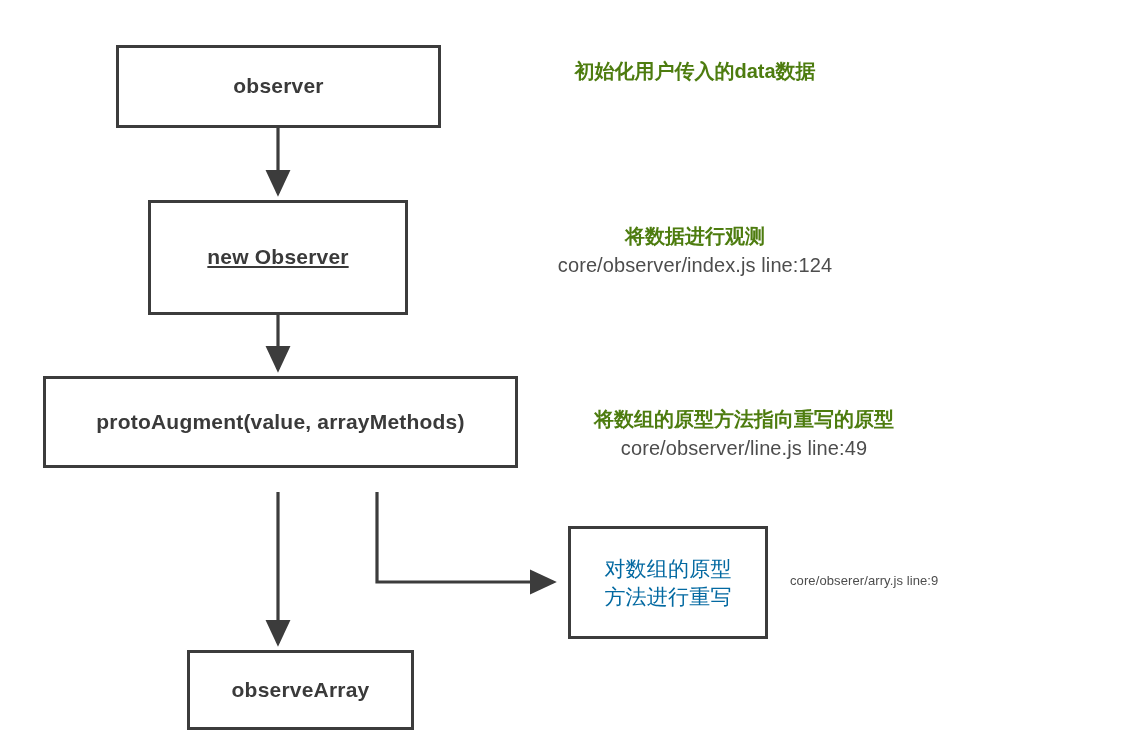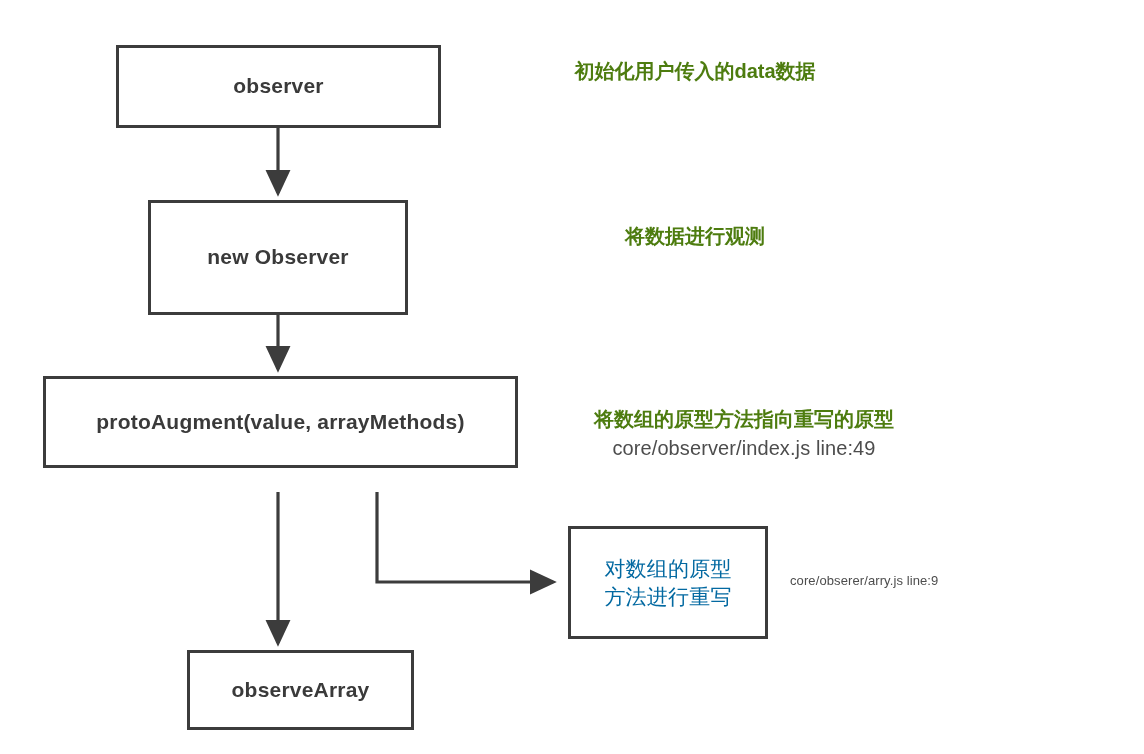--- a/index.html
+++ b/index.html
@@ -102,21 +102,21 @@
 
     <g>
       <path d="M377,492 L377,582 L553,582" stroke="#3c3c3c" stroke-width="3.2" fill="none" stroke-linejoin="miter" marker-end="url(#arrowhead)"></path>
     </g>
   </svg>
 
   <div class="node" style="left:116px; top:45px; width:325px; height:83px;">
     <span class="node-label">observer</span>
   </div>
 
-  <div class="node" style="left:148px; top:200px; width:260px; height:115px;">
+  <div class="node" style="left:148px; top:200px; width:260px; height:115px;text-decoration:underline;">
     <span class="node-label">new Observer</span>
   </div>
 
   <div class="node" style="left:43px; top:376px; width:475px; height:92px;">
     <span class="node-label">protoAugment(value, arrayMethods)</span>
   </div>
 
   <div class="node" style="left:568px; top:526px; width:200px; height:113px;">
     <span class="node-label cn">对数组的原型
 方法进行重写</span>
@@ -125,25 +125,26 @@
   <div class="node" style="left:163px; top:650px; width:227px; height:80px;margin-left:24px;">
     <span class="node-label">observeArray</span>
   </div>
 
   <div class="annotation center-anno" style="left:500px; top:58px; width:390px;">
     <div class="anno-title">初始化用户传入的data数据</div>
   </div>
 
   <div class="annotation center-anno" style="left:500px; top:223px; width:390px;">
     <div class="anno-title">将数据进行观测</div>
+    <div class="anno-sub">core/observer/index.js  line:124</div>
   </div>
 
   <div class="annotation center-anno" style="left:544px; top:406px; width:400px;">
     <div class="anno-title">将数组的原型方法指向重写的原型</div>
-    <div class="anno-sub">core/observer/index.js  line:49</div>
+    <div class="anno-sub">core/observer/line.js  line:49</div>
   </div>
 
   <div class="annotation" style="left:790px; top:571px;">
     <div class="anno-sub solo">core/obserer/arry.js line:9</div>
   </div>
 
 
 </div>
 
 </body></html>

